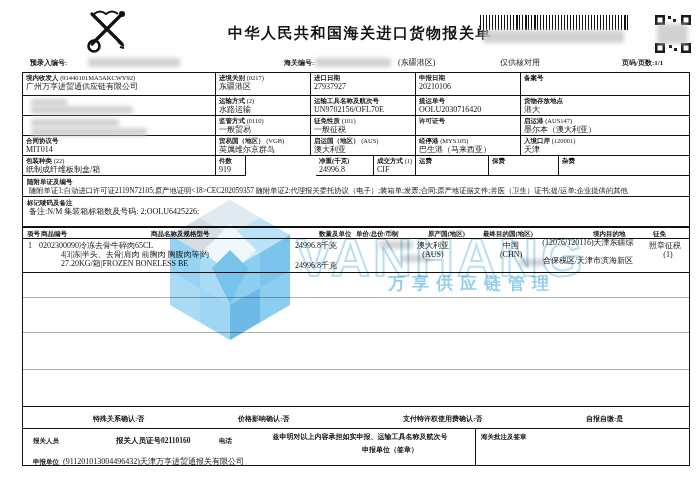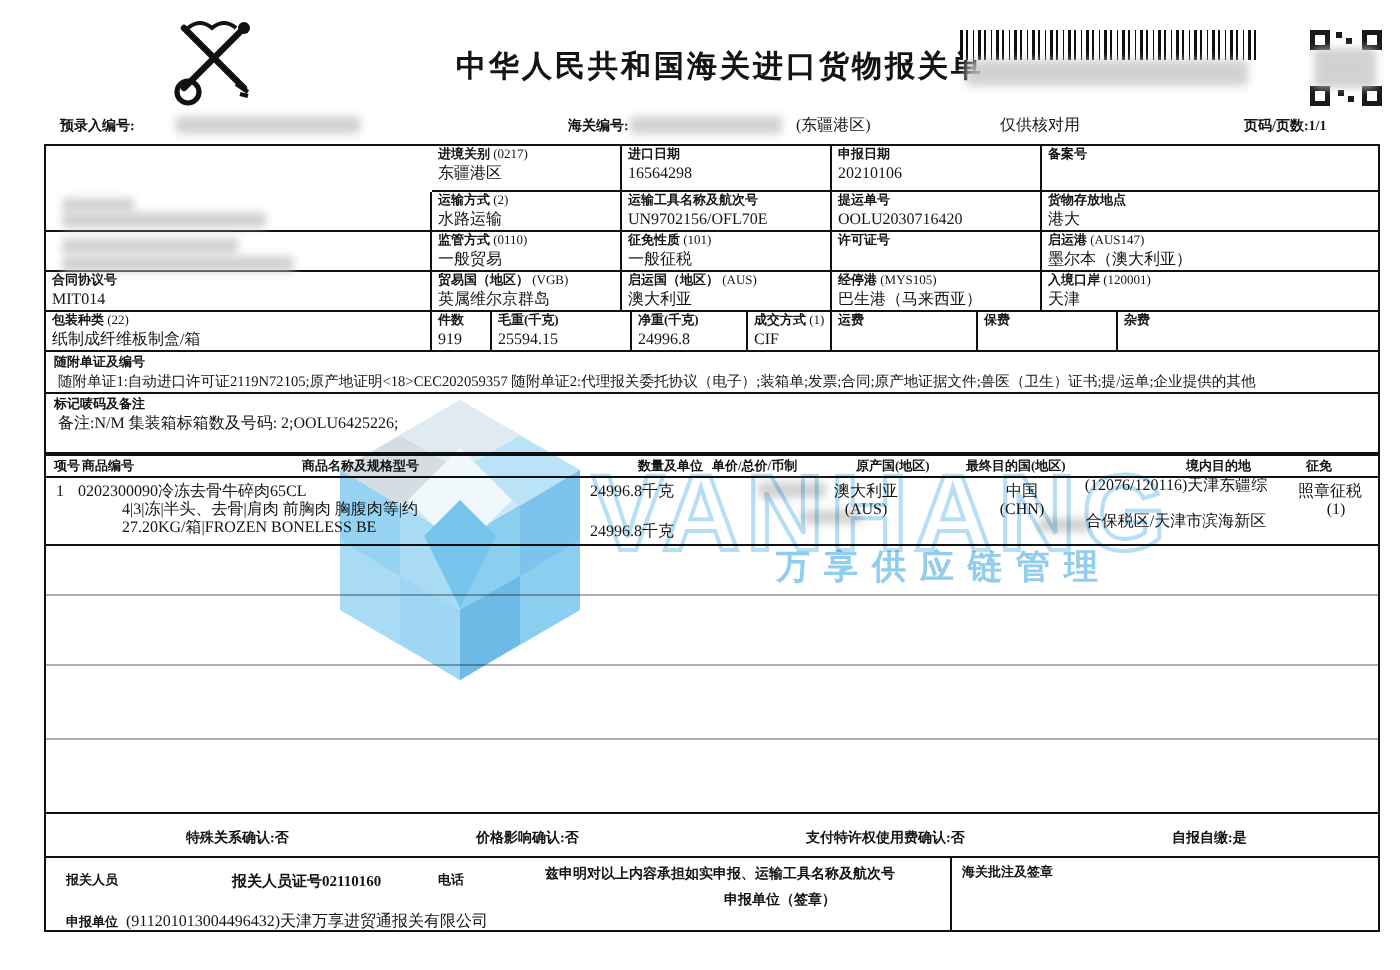--- a/index.html
+++ b/index.html
@@ -75,27 +75,31 @@
   <div class="abs meta" style="left:30px;top:58px;">预录入编号:</div>
   <div class="blur" style="left:88px;top:58px;width:92px;height:9px;"></div>
   <div class="abs meta" style="left:284px;top:58px;">海关编号:</div>
   <div class="blur" style="left:315px;top:58px;width:76px;height:9px;"></div>
   <div class="abs val" style="left:398px;top:58px;">(东疆港区)</div>
   <div class="abs val" style="left:500px;top:58px;">仅供核对用</div>
   <div class="abs meta" style="left:622px;top:58px;">页码/页数:1/1</div>
 
   <div class="sheet">
 
+    <div class="cell" style="left:0;top:0;width:193px;height:23px;">
+      <div class="lbl"><span>境内收发人</span> <span class="code">(91440101MA5AKCWY92)</span></div>
+      <div class="val">广州万享进贸通供应链有限公司</div>
+    </div>
     <div class="cell" style="left:193px;top:0;width:95px;height:23px;">
       <div class="lbl"><span>进境关别</span> <span class="code">(0217)</span></div>
       <div class="val">东疆港区</div>
     </div>
     <div class="cell" style="left:288px;top:0;width:105px;height:23px;">
       <div class="lbl">进口日期</div>
-      <div class="val">16564298</div>
+      <div class="val">27937927</div>
     </div>
     <div class="cell" style="left:393px;top:0;width:105px;height:23px;">
       <div class="lbl">申报日期</div>
       <div class="val">20210106</div>
     </div>
     <div class="cell last" style="left:498px;top:0;width:168px;height:23px;">
       <div class="lbl">备案号</div>
       <div class="val"></div>
     </div>
 
@@ -160,24 +164,20 @@
       <div class="val">纸制成纤维板制盒/箱</div>
     </div>
 
     <div class="cell last" style="left:498px;top:63px;width:168px;height:20px;">
       <div class="lbl"><span>入境口岸</span> <span class="code">(120001)</span></div>
       <div class="val">天津</div>
     </div>
     <div class="cell" style="left:193px;top:83px;width:30px;height:20px;">
       <div class="lbl">件数</div>
       <div class="val">919</div>
-    </div>
-    <div class="cell" style="left:223px;top:83px;width:70px;height:20px;">
-      <div class="lbl">毛重(千克)</div>
-      <div class="val">25594.15</div>
     </div>
     <div class="cell" style="left:293px;top:83px;width:58px;height:20px;">
       <div class="lbl">净重(千克)</div>
       <div class="val">24996.8</div>
     </div>
     <div class="cell" style="left:351px;top:83px;width:42px;height:20px;">
       <div class="lbl"><span>成交方式</span> <span class="code">(1)</span></div>
       <div class="val">CIF</div>
     </div>
     <div class="cell" style="left:393px;top:83px;width:73px;height:20px;">

